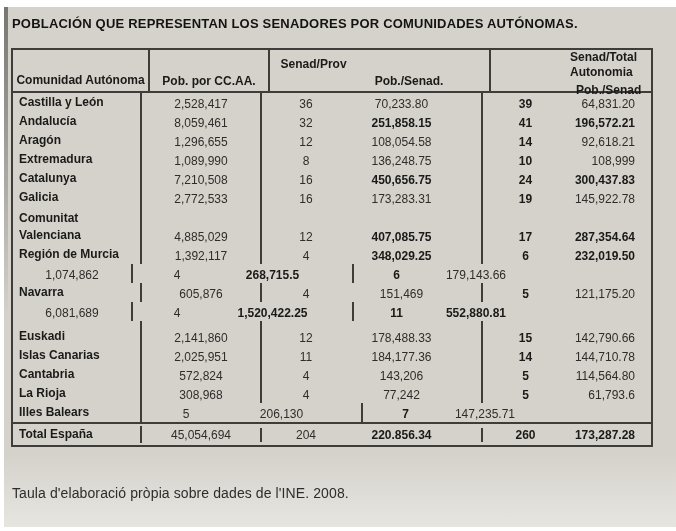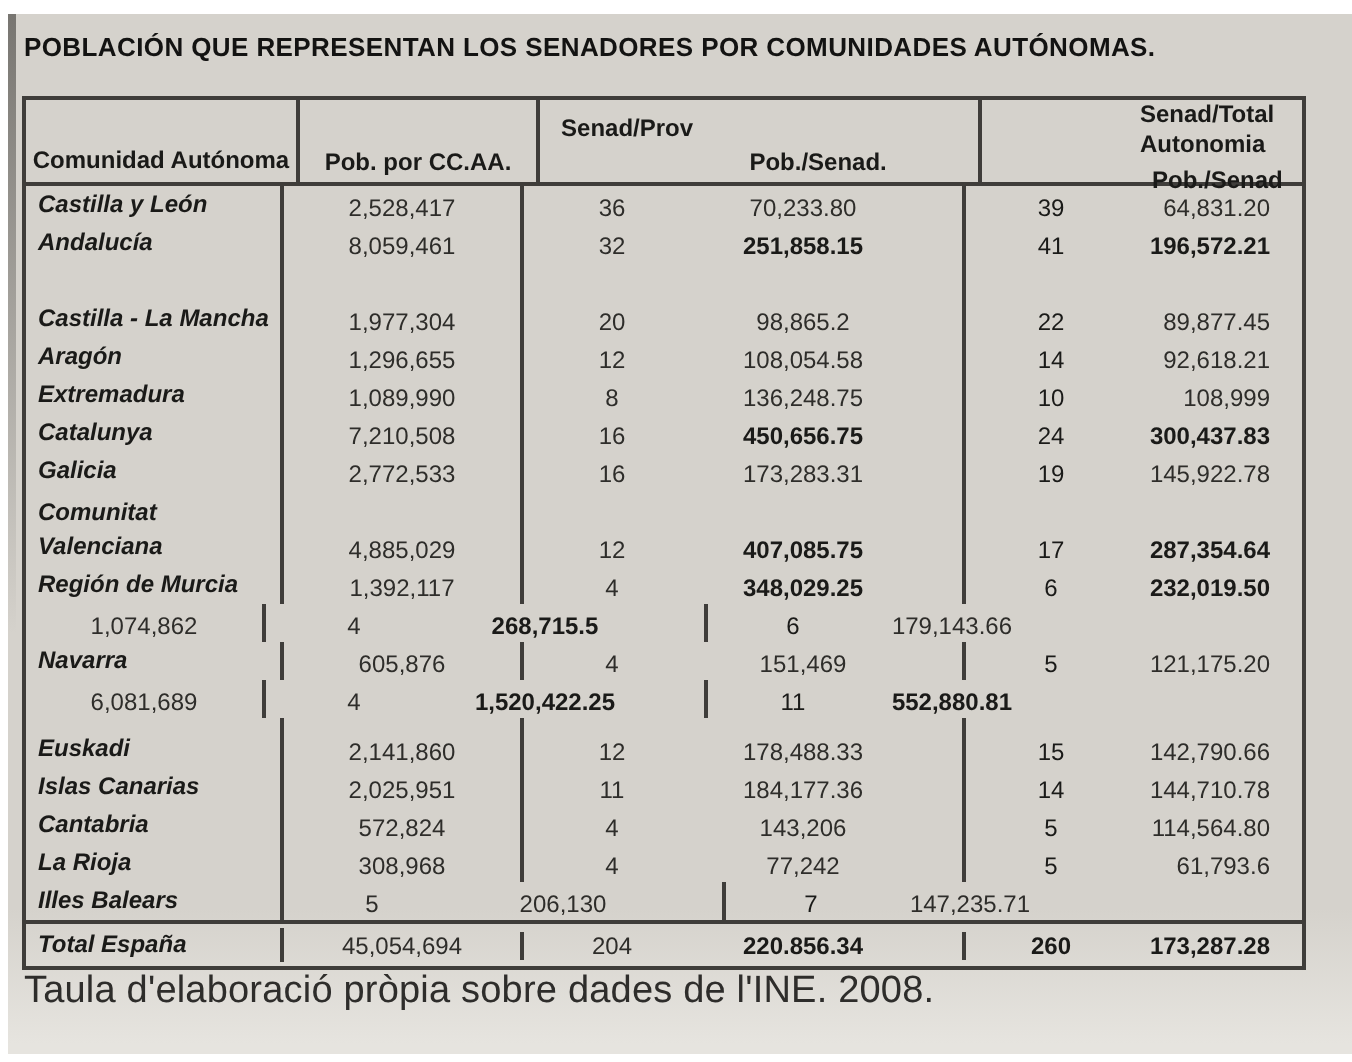--- a/index.html
+++ b/index.html
@@ -45,33 +45,33 @@
   .h56 .sub1{width:85px;box-sizing:border-box;text-align:left;line-height:15px;padding:0 0 3px 4px;}
   .h56 .sub2{width:75px;box-sizing:border-box;text-align:left;padding-right:8px;padding-bottom:3px;}
   .tr{display:flex;height:19px;}
   .tr.tall{height:38px;}
   .tr.gap{height:25px;}
   .td{
     box-sizing:border-box;display:flex;align-items:flex-end;
     padding-bottom:1px;color:var(--ink2);
   }
   .c1{width:129px;border-right:2px solid var(--line);justify-content:flex-start;
-      padding-left:6px;padding-right:4px;font-weight:bold;color:var(--ink);line-height:17px;font-style:italic;}
+      padding-left:6px;padding-right:4px;font-weight:bold;color:var(--ink);line-height:17px;}
   .c2{width:120px;border-right:2px solid var(--line);justify-content:center;}
   .c3{width:88px;justify-content:center;}
   .c4{width:133px;border-right:2px solid var(--line);justify-content:center;padding-right:28px;}
-  .c5{width:85px;justify-content:center;font-weight:normal;color:var(--ink);}
+  .c5{width:85px;justify-content:center;font-weight:bold;color:var(--ink);}
   .c6{width:75px;justify-content:flex-end;padding-right:8px;}
   .td.bold{font-weight:bold;color:var(--ink);}
   .total .tr{height:21px;align-items:center;}
   .total{border-top:2px solid var(--line);}
   .total .td{align-items:center;padding-bottom:0;}
   .footer{
     position:absolute;left:8px;top:478px;
-    font-size:19px;color:#2e2d2b;letter-spacing:.1px;
+    font-size:14px;color:#2e2d2b;letter-spacing:.1px;
   }
 </style>
 </head>
 <body style="--paper: #d5d2cc; --line: #3f3d3a; --ink: #1a1a18; --ink2: #2e2d2a;">
 
 <div class="scan">
   <div class="title">POBLACIÓN QUE REPRESENTAN LOS SENADORES POR COMUNIDADES AUTÓNOMAS.</div>
 
   <div class="tbl">
     <div class="thead">
@@ -96,28 +96,20 @@
           <div class="td c5">39</div>
           <div class="td c6">64,831.20</div>
         </div>
         <div class="tr">
           <div class="td c1">Andalucía</div>
           <div class="td c2">8,059,461</div>
           <div class="td c3">32</div>
           <div class="td c4 bold">251,858.15</div>
           <div class="td c5">41</div>
           <div class="td c6 bold">196,572.21</div>
-        </div>
-        <div class="tr tall">
-          <div class="td c1">Castilla - La Mancha</div>
-          <div class="td c2">1,977,304</div>
-          <div class="td c3">20</div>
-          <div class="td c4">98,865.2</div>
-          <div class="td c5">22</div>
-          <div class="td c6">89,877.45</div>
         </div>
         <div class="tr">
           <div class="td c1">Aragón</div>
           <div class="td c2">1,296,655</div>
           <div class="td c3">12</div>
           <div class="td c4">108,054.58</div>
           <div class="td c5">14</div>
           <div class="td c6">92,618.21</div>
         </div>
         <div class="tr">

